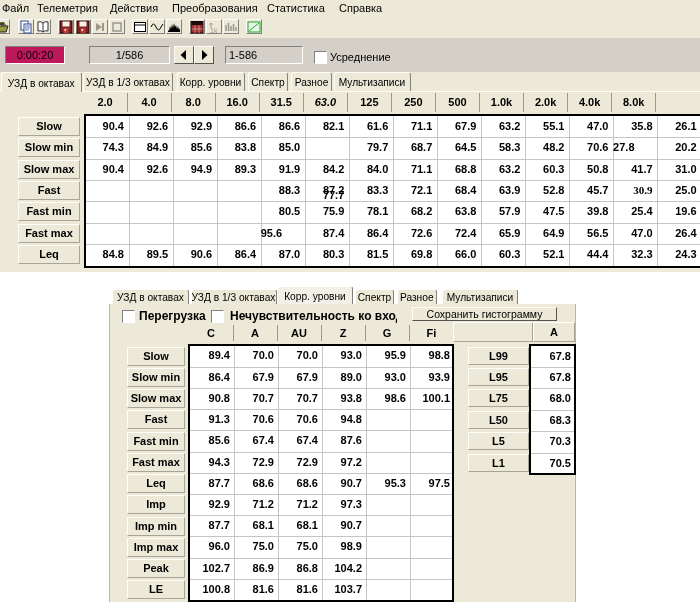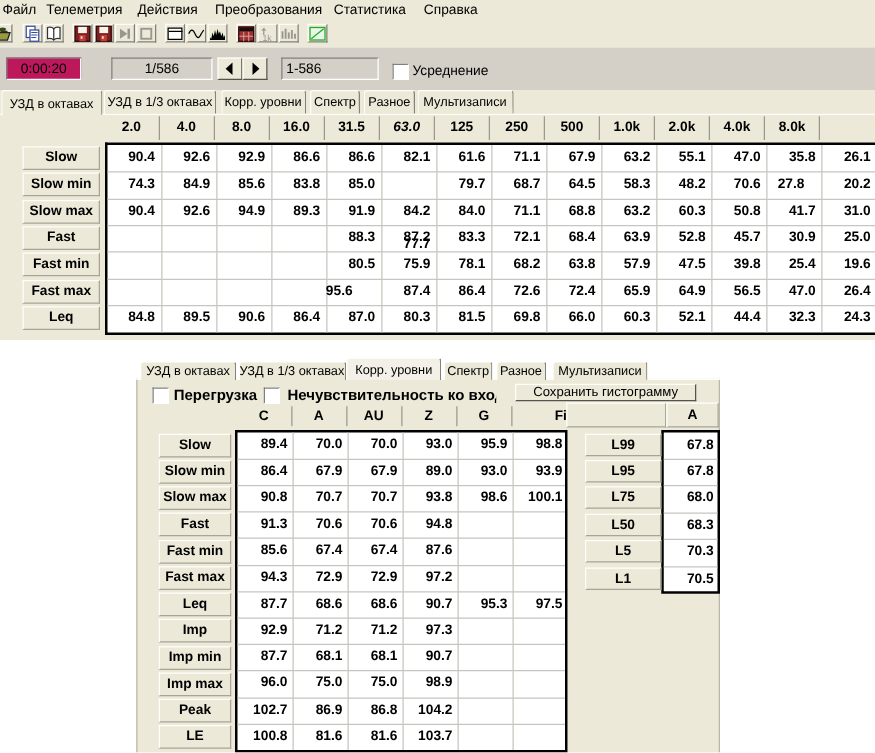--- a/index.html
+++ b/index.html
@@ -205,21 +205,21 @@
 <div style="position:absolute;left:172.6px;top:137.4px;width:39.5px;height:21px;text-align:right;line-height:21px;"><span class="b">85.6</span></div>
 <div style="position:absolute;left:216.6px;top:137.4px;width:39.5px;height:21px;text-align:right;line-height:21px;"><span class="b">83.8</span></div>
 <div style="position:absolute;left:260.7px;top:137.4px;width:39.5px;height:21px;text-align:right;line-height:21px;"><span class="b">85.0</span></div>
 <div style="position:absolute;left:304.8px;top:137.4px;width:39.5px;height:21px;text-align:right;line-height:21px;margin-top:48px;"><span class="b">77.7</span></div>
 <div style="position:absolute;left:348.8px;top:137.4px;width:39.5px;height:21px;text-align:right;line-height:21px;"><span class="b">79.7</span></div>
 <div style="position:absolute;left:392.8px;top:137.4px;width:39.5px;height:21px;text-align:right;line-height:21px;"><span class="b">68.7</span></div>
 <div style="position:absolute;left:436.9px;top:137.4px;width:39.5px;height:21px;text-align:right;line-height:21px;"><span class="b">64.5</span></div>
 <div style="position:absolute;left:480.9px;top:137.4px;width:39.5px;height:21px;text-align:right;line-height:21px;"><span class="b">58.3</span></div>
 <div style="position:absolute;left:525.0px;top:137.4px;width:39.5px;height:21px;text-align:right;line-height:21px;"><span class="b">48.2</span></div>
 <div style="position:absolute;left:569.0px;top:137.4px;width:39.5px;height:21px;text-align:right;line-height:21px;"><span class="b">70.6</span></div>
-<div style="position:absolute;left:613.1px;top:137.4px;width:39.5px;height:19px;text-align:center;line-height:21px;"><span class="b">27.8</span></div>
+<div style="position:absolute;left:613.1px;top:137.4px;width:39.5px;height:19px;text-align:left;line-height:21px;"><span class="b">27.8</span></div>
 <div style="position:absolute;left:657.1px;top:137.4px;width:39.5px;height:21px;text-align:right;line-height:21px;"><span class="b">20.2</span></div>
 <div style="position:absolute;left:18px;top:159.5px;width:62px;height:19px;background:#ece9d8;border-top:1px solid #fffef9;border-left:1px solid #fffef9;border-right:1px solid #a7a498;border-bottom:1px solid #a7a498;text-align:center;line-height:17px;"><span class="b">Slow max</span></div>
 <div style="position:absolute;left:84.5px;top:158.7px;width:39.5px;height:21px;text-align:right;line-height:21px;"><span class="b">90.4</span></div>
 <div style="position:absolute;left:128.6px;top:158.7px;width:39.5px;height:21px;text-align:right;line-height:21px;"><span class="b">92.6</span></div>
 <div style="position:absolute;left:172.6px;top:158.7px;width:39.5px;height:21px;text-align:right;line-height:21px;"><span class="b">94.9</span></div>
 <div style="position:absolute;left:216.6px;top:158.7px;width:39.5px;height:21px;text-align:right;line-height:21px;"><span class="b">89.3</span></div>
 <div style="position:absolute;left:260.7px;top:158.7px;width:39.5px;height:21px;text-align:right;line-height:21px;"><span class="b">91.9</span></div>
 <div style="position:absolute;left:304.8px;top:158.7px;width:39.5px;height:21px;text-align:right;line-height:21px;"><span class="b">84.2</span></div>
 <div style="position:absolute;left:348.8px;top:158.7px;width:39.5px;height:21px;text-align:right;line-height:21px;"><span class="b">84.0</span></div>
 <div style="position:absolute;left:392.8px;top:158.7px;width:39.5px;height:21px;text-align:right;line-height:21px;"><span class="b">71.1</span></div>
@@ -231,21 +231,21 @@
 <div style="position:absolute;left:657.1px;top:158.7px;width:39.5px;height:21px;text-align:right;line-height:21px;"><span class="b">31.0</span></div>
 <div style="position:absolute;left:18px;top:180.9px;width:62px;height:19px;background:#ece9d8;border-top:1px solid #fffef9;border-left:1px solid #fffef9;border-right:1px solid #a7a498;border-bottom:1px solid #a7a498;text-align:center;line-height:17px;"><span class="b">Fast</span></div>
 <div style="position:absolute;left:260.7px;top:180.1px;width:39.5px;height:21px;text-align:right;line-height:21px;"><span class="b">88.3</span></div>
 <div style="position:absolute;left:304.8px;top:180.1px;width:39.5px;height:21px;text-align:right;line-height:21px;"><span class="b">87.2</span></div>
 <div style="position:absolute;left:348.8px;top:180.1px;width:39.5px;height:21px;text-align:right;line-height:21px;"><span class="b">83.3</span></div>
 <div style="position:absolute;left:392.8px;top:180.1px;width:39.5px;height:21px;text-align:right;line-height:21px;"><span class="b">72.1</span></div>
 <div style="position:absolute;left:436.9px;top:180.1px;width:39.5px;height:21px;text-align:right;line-height:21px;"><span class="b">68.4</span></div>
 <div style="position:absolute;left:480.9px;top:180.1px;width:39.5px;height:21px;text-align:right;line-height:21px;"><span class="b">63.9</span></div>
 <div style="position:absolute;left:525.0px;top:180.1px;width:39.5px;height:21px;text-align:right;line-height:21px;"><span class="b">52.8</span></div>
 <div style="position:absolute;left:569.0px;top:180.1px;width:39.5px;height:21px;text-align:right;line-height:21px;"><span class="b">45.7</span></div>
-<div style="position:absolute;left:613.1px;top:180.1px;width:39.5px;height:21px;text-align:right;line-height:21px;"><span class="b">30.9</span></div>
+<div style="position:absolute;left:613.1px;top:180.1px;width:39.5px;height:21px;text-align:right;line-height:21px;font-family:Liberation Serif, serif;"><span class="b">30.9</span></div>
 <div style="position:absolute;left:657.1px;top:180.1px;width:39.5px;height:21px;text-align:right;line-height:21px;"><span class="b">25.0</span></div>
 <div style="position:absolute;left:18px;top:202.2px;width:62px;height:19px;background:#ece9d8;border-top:1px solid #fffef9;border-left:1px solid #fffef9;border-right:1px solid #a7a498;border-bottom:1px solid #a7a498;text-align:center;line-height:17px;"><span class="b">Fast min</span></div>
 <div style="position:absolute;left:260.7px;top:201.4px;width:39.5px;height:21px;text-align:right;line-height:21px;"><span class="b">80.5</span></div>
 <div style="position:absolute;left:304.8px;top:201.4px;width:39.5px;height:21px;text-align:right;line-height:21px;"><span class="b">75.9</span></div>
 <div style="position:absolute;left:348.8px;top:201.4px;width:39.5px;height:21px;text-align:right;line-height:21px;"><span class="b">78.1</span></div>
 <div style="position:absolute;left:392.8px;top:201.4px;width:39.5px;height:21px;text-align:right;line-height:21px;"><span class="b">68.2</span></div>
 <div style="position:absolute;left:436.9px;top:201.4px;width:39.5px;height:21px;text-align:right;line-height:21px;"><span class="b">63.8</span></div>
 <div style="position:absolute;left:480.9px;top:201.4px;width:39.5px;height:21px;text-align:right;line-height:21px;"><span class="b">57.9</span></div>
 <div style="position:absolute;left:525.0px;top:201.4px;width:39.5px;height:21px;text-align:right;line-height:21px;"><span class="b">47.5</span></div>
 <div style="position:absolute;left:569.0px;top:201.4px;width:39.5px;height:21px;text-align:right;line-height:21px;"><span class="b">39.8</span></div>
@@ -288,21 +288,21 @@
 <div style="position:absolute;left:122px;top:310px;width:13px;height:13px;background:#fff;border:1px solid;border-color:#808080 #ffffff #ffffff #808080;"></div>
 <div style="position:absolute;left:139px;top:310px;height:13px;line-height:13px;font-size:12px;"><span class="b">Перегрузка</span></div>
 <div style="position:absolute;left:211px;top:310px;width:13px;height:13px;background:#fff;border:1px solid;border-color:#808080 #ffffff #ffffff #808080;"></div>
 <div style="position:absolute;left:230px;top:310px;height:13px;line-height:13px;font-size:12px;width:167px;overflow:hidden;white-space:nowrap;"><span class="b">Нечувствительность ко входу</span></div>
 <div style="position:absolute;left:412px;top:307px;width:145px;height:14px;background:#ece9d8;border:1px solid;border-color:#fffef9 #55534d #55534d #fffef9;text-align:center;line-height:12px;font-size:10.5px;">Сохранить гистограмму</div>
 <div style="position:absolute;left:189.5px;top:325px;width:44px;height:16px;border-right:1px solid #9a9890;text-align:center;line-height:16px;"><span class="b">C</span></div>
 <div style="position:absolute;left:233.5px;top:325px;width:44px;height:16px;border-right:1px solid #9a9890;text-align:center;line-height:16px;"><span class="b">A</span></div>
 <div style="position:absolute;left:277.5px;top:325px;width:44px;height:16px;border-right:1px solid #9a9890;text-align:center;line-height:16px;"><span class="b">AU</span></div>
 <div style="position:absolute;left:321.5px;top:325px;width:44px;height:16px;border-right:1px solid #9a9890;text-align:center;line-height:16px;"><span class="b">Z</span></div>
 <div style="position:absolute;left:365.5px;top:325px;width:44px;height:16px;border-right:1px solid #9a9890;text-align:center;line-height:16px;"><span class="b">G</span></div>
-<div style="position:absolute;left:409.5px;top:325px;width:44px;height:16px;text-align:right;line-height:16px;"><span class="b">Fi</span></div>
+<div style="position:absolute;left:409.5px;top:325px;width:44px;height:16px;text-align:center;line-height:16px;"><span class="b">Fi</span></div>
 <div style="position:absolute;left:453px;top:322px;width:80px;height:20px;background:#ece9d8;border:1px solid;border-color:#fffef9 #a7a498 #a7a498 #fffef9;"></div>
 <div style="position:absolute;left:533px;top:322px;width:42px;height:20px;background:#ece9d8;border:1px solid;border-color:#fffef9 #a7a498 #a7a498 #fffef9;text-align:center;line-height:18px;"><span class="b">A</span></div>
 <div style="position:absolute;left:187.5px;top:343.5px;width:266.5px;height:258.5px;background:#fff;border:2px solid #000;"></div>
 <div style="position:absolute;left:234.0px;top:345.5px;width:1px;height:254.5px;background:#c6c6c0;"></div>
 <div style="position:absolute;left:278.0px;top:345.5px;width:1px;height:254.5px;background:#c6c6c0;"></div>
 <div style="position:absolute;left:322.0px;top:345.5px;width:1px;height:254.5px;background:#c6c6c0;"></div>
 <div style="position:absolute;left:366.0px;top:345.5px;width:1px;height:254.5px;background:#c6c6c0;"></div>
 <div style="position:absolute;left:410.0px;top:345.5px;width:1px;height:254.5px;background:#c6c6c0;"></div>
 <div style="position:absolute;left:189.5px;top:366.6px;width:262.5px;height:1px;background:#c6c6c0;"></div>
 <div style="position:absolute;left:189.5px;top:387.8px;width:262.5px;height:1px;background:#c6c6c0;"></div>

